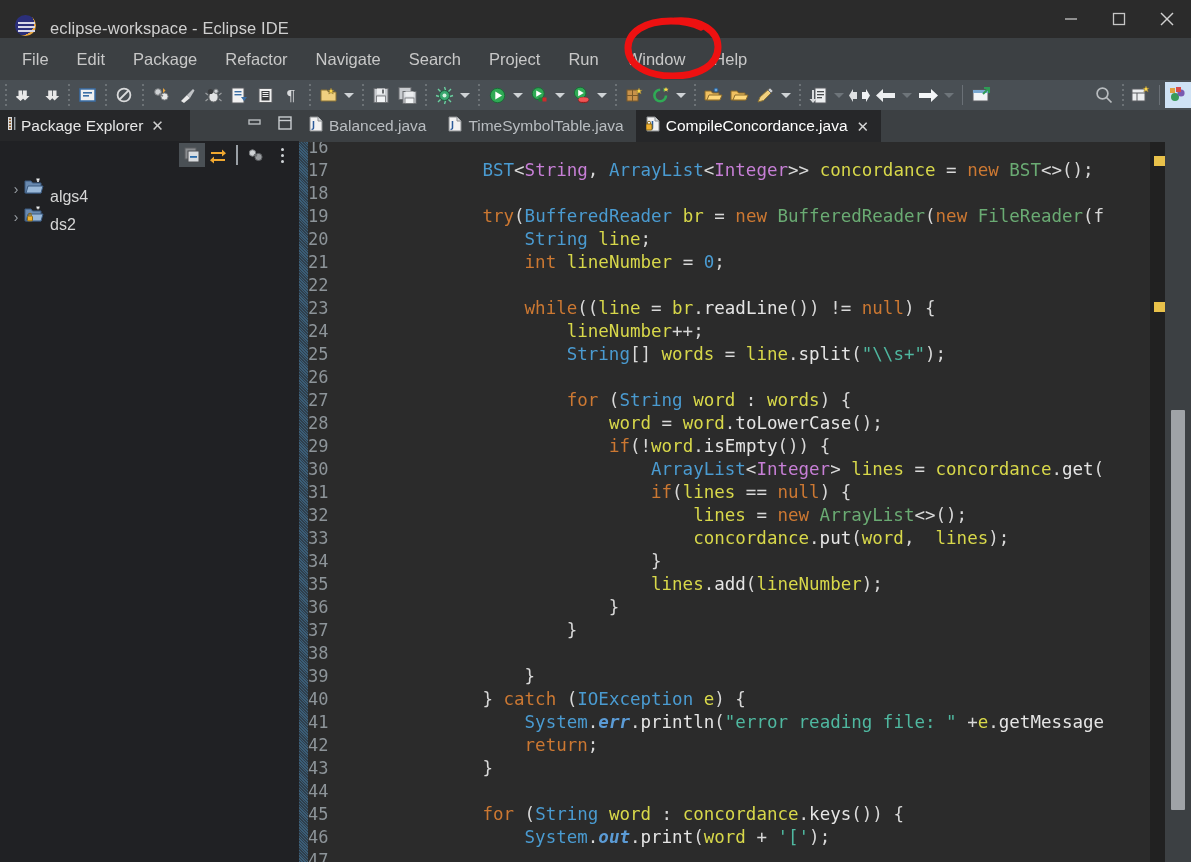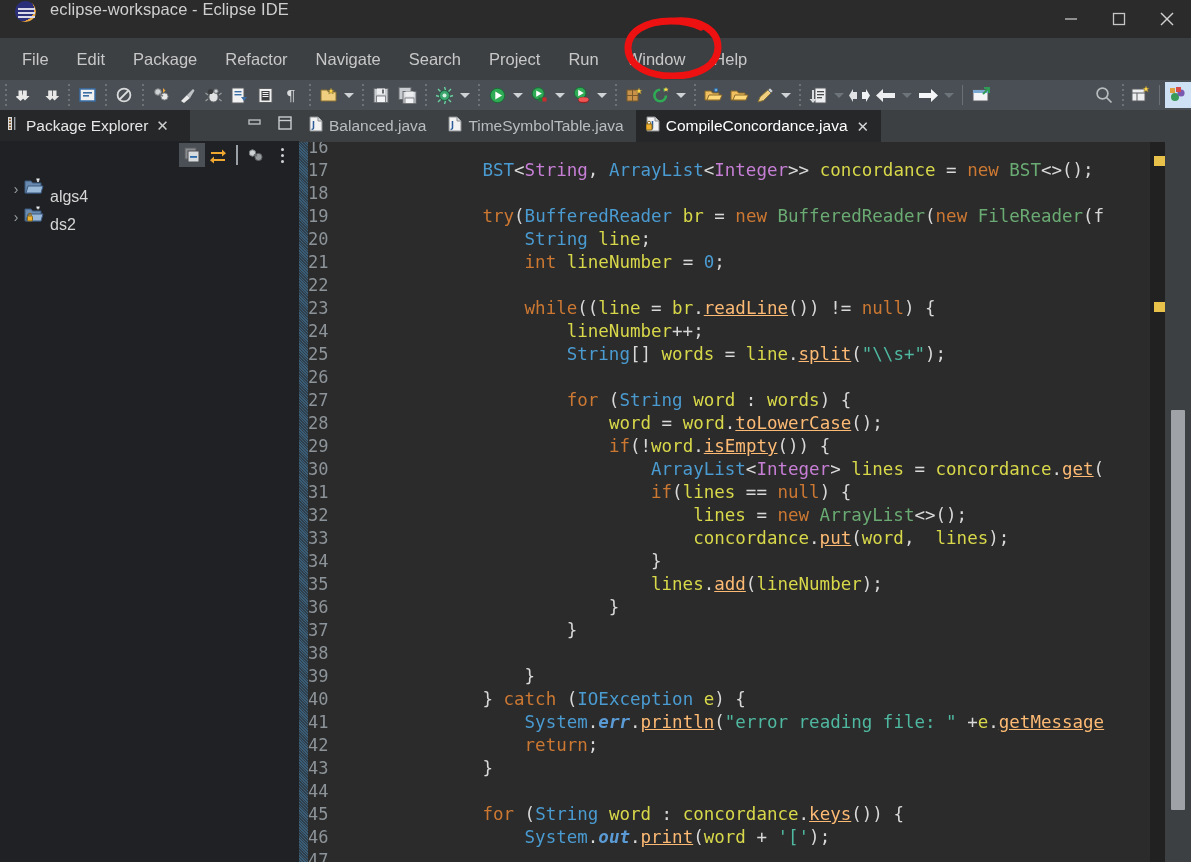--- a/index.html
+++ b/index.html
@@ -7,21 +7,21 @@
     width: 1191px; height: 862px;
     background: #2f3136;
     font-family: "Liberation Sans", sans-serif;
     overflow: hidden;
   }
   #app { position: relative; width: 1191px; height: 862px; overflow: hidden; }
 
   
   .titlebar {
     position: absolute; left: 0; top: 0; width: 1191px; height: 38px;
-    background: #2b2b2b; display: flex; align-items: flex-start;
+    background: #2b2b2b; display: flex; align-items: flex-end;
   }
   .tb-logo { width: 24px; height: 24px; margin-left: 14px; position: relative; }
   .tb-logo .ring {
     position: absolute; left: 1px; top: 1px; width: 21px; height: 21px;
     border-radius: 50%;
     background: radial-gradient(circle at 35% 40%, #2b2f7a 0%, #2b2f7a 62%, #e8a33d 63%, #f0b350 100%);
   }
   .tb-logo .bar {
     position: absolute; left: 4px; width: 17px; height: 2px; background: #d8d8e8;
   }
@@ -84,21 +84,21 @@
     position: absolute; left: 0; top: 110px; width: 299px; height: 752px;
     background: #2f3136;
   }
   .pe-tabrow {
     position: relative; height: 31px; background: #3c4043;
   }
   .pe-tab {
     position: absolute; left: 0; top: 0; width: 190px; height: 31px;
     background: #262729; display: flex; align-items: center; padding-left: 6px;
   }
-  .pe-tab-label { color: #e6e6e6; font-size: 15.5px; margin-left: 5px; }
+  .pe-tab-label { color: #e6e6e6; font-size: 15.5px; }
   .pe-tab-close { margin-left: 8px; color: #cfcfcf; font-size: 15px; line-height: 1; }
   .pe-tab-underline {
     position: absolute; left: 0; top: 31px; width: 190px; height: 3px; background: #2a78c4;
   }
   .pe-minmax { position: absolute; right: 6px; top: 5px; display: flex; gap: 14px; }
   .pe-toolrow {
     position: relative; height: 28px; background: #202124;
     display: flex; align-items: center; justify-content: flex-end; padding-right: 4px;
   }
   .pe-tb { width: 26px; height: 24px; display: flex; align-items: center; justify-content: center; }
@@ -155,21 +155,21 @@
     height: 23px; line-height: 23px; white-space: pre;
     font-family: "DejaVu Sans Mono", monospace; font-size: 17.5px;
     color: #d8d8d8;
   }
   
   .k  { color: #cc7832; }            
   .t  { color: #4a9bd1; }            
   .ty { color: #6aab73; }            
   .g  { color: #c77fd6; }            
   .v  { color: #d8d84a; }            
-  .m  { color: #fdba74; text-decoration: underline; }            
+  .m  { color: #e5e5e5; }            
   .s  { color: #4fb8a0; }            
   .p  { color: #d8d8d8; }            
   .fb { color: #5b9bd5; font-weight: bold; font-style: italic; } 
   .fi { color: #6a9fd8; }
 
   
   .ovruler {
     position: absolute; right: 26px; top: 32px; width: 15px; height: 720px;
     background: #212121;
   }

